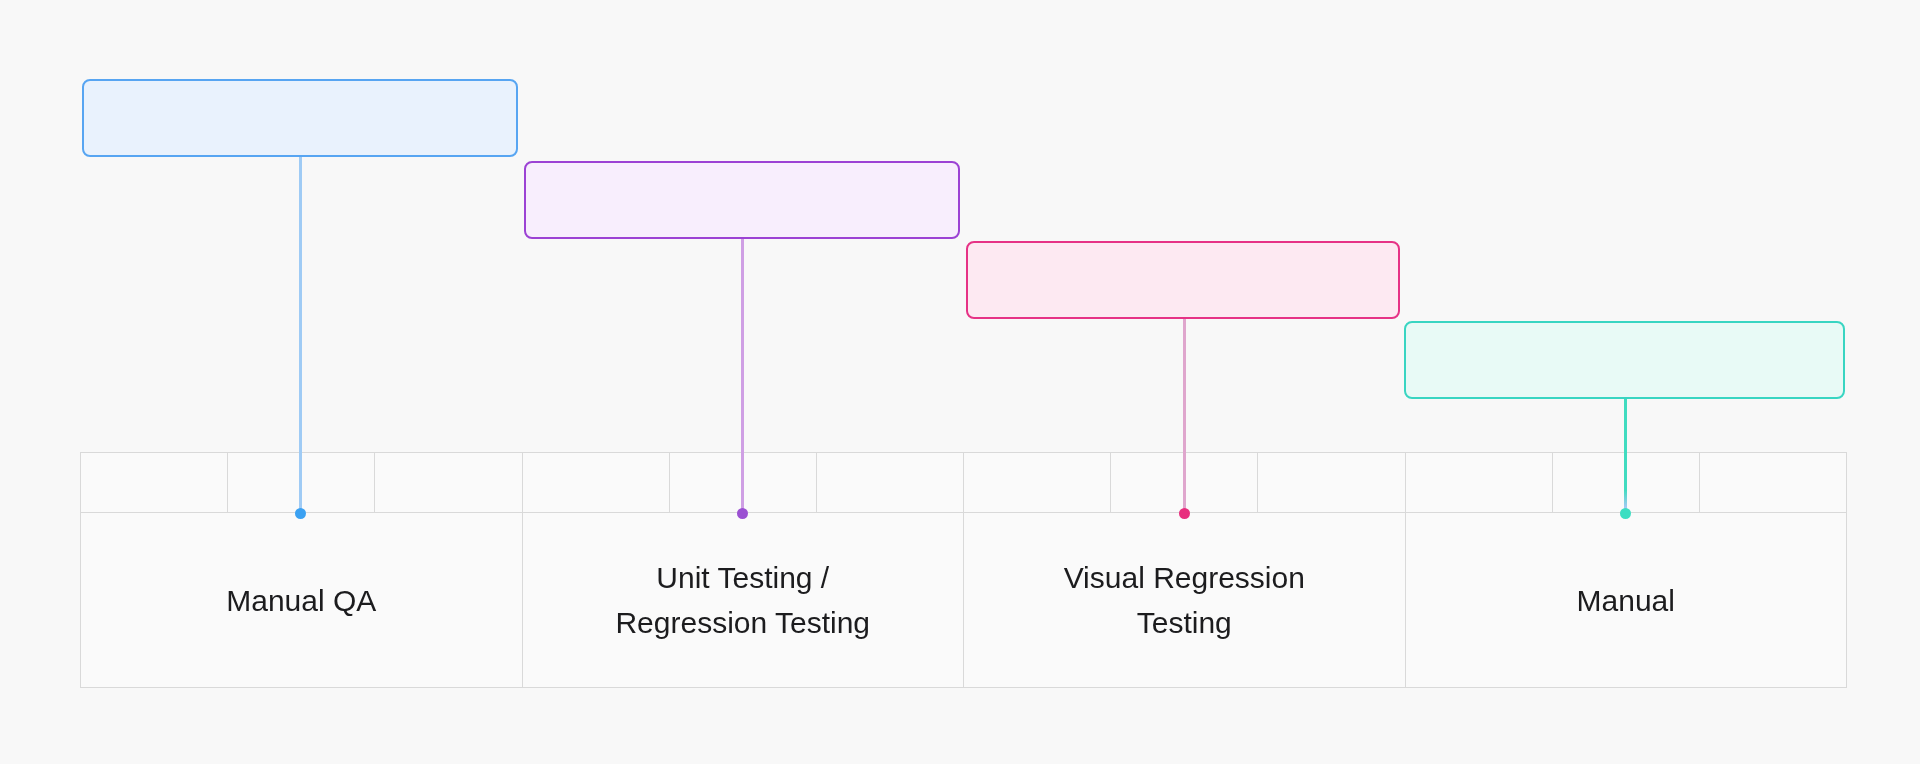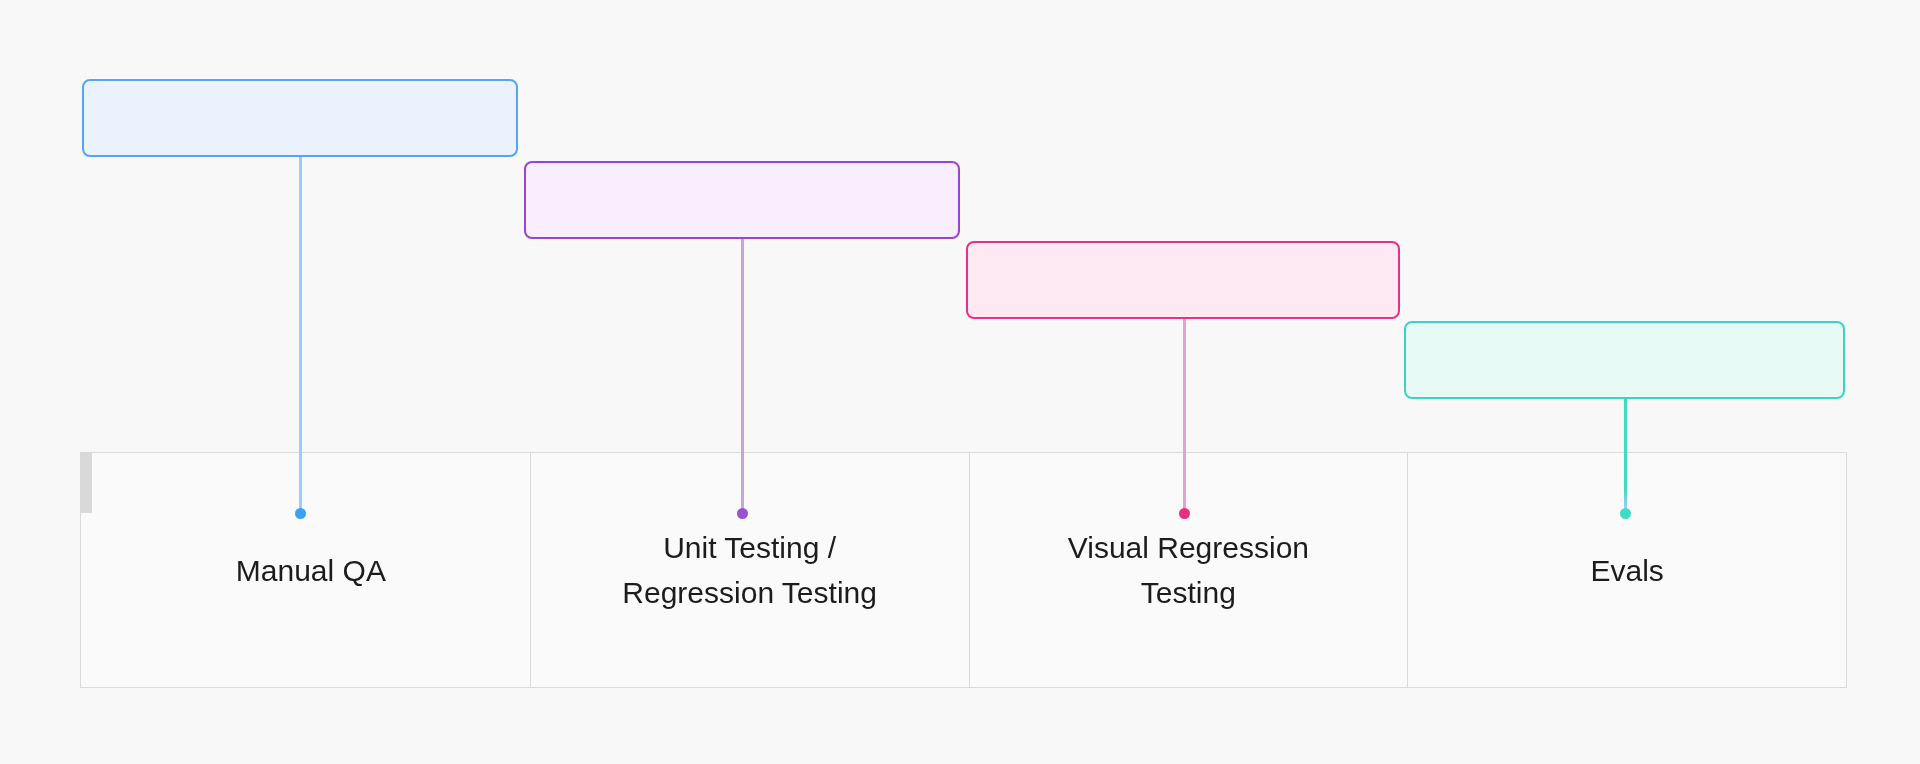--- a/index.html
+++ b/index.html
@@ -26,21 +26,21 @@
   .dot{position:absolute;width:11px;height:11px;border-radius:50%;
     background:var(--dot,#555);z-index:4;}
   .g1 .dot{left:295px; top:508px;}
   .g2 .dot{left:737px; top:508px;}
   .g3 .dot{left:1179px;top:508px;}
   .g4 .dot{left:1620px;top:508px;}
 
   
   .table{position:absolute;left:80px;top:452px;width:1767px;height:236px;
     border:1px solid #d9d9d9;background:#fafafa;box-sizing:border-box;
-    display:flex;flex-direction:row;z-index:1;}
+    display:flex;flex-direction:column;z-index:1;}
   .header-row{display:flex;height:60px;border-bottom:1px solid #d9d9d9;box-sizing:border-box;}
   .header-cell{flex:1;border-right:1px solid #d9d9d9;box-sizing:border-box;}
   .header-cell:last-child{border-right:none;}
   .label-row{display:flex;flex:1;}
   .label-cell{flex:1;border-right:1px solid #d9d9d9;box-sizing:border-box;
     display:flex;align-items:center;justify-content:center;text-align:center;
     font-size:30px;line-height:45px;color:#1c1c1e;white-space:pre-line;}
   .label-cell:last-child{border-right:none;}
 </style>
 </head>
@@ -86,17 +86,17 @@
       <div class="header-cell"></div>
       <div class="header-cell"></div>
       <div class="header-cell"></div>
     </div>
     <div class="label-row">
       <div class="label-cell">Manual QA</div>
       <div class="label-cell">Unit Testing /
 Regression Testing</div>
       <div class="label-cell">Visual Regression
 Testing</div>
-      <div class="label-cell">Evals</div>
+      <div class="label-cell">Manual</div>
     </div>
   </div>
 
 </div>
 
 </body></html>

